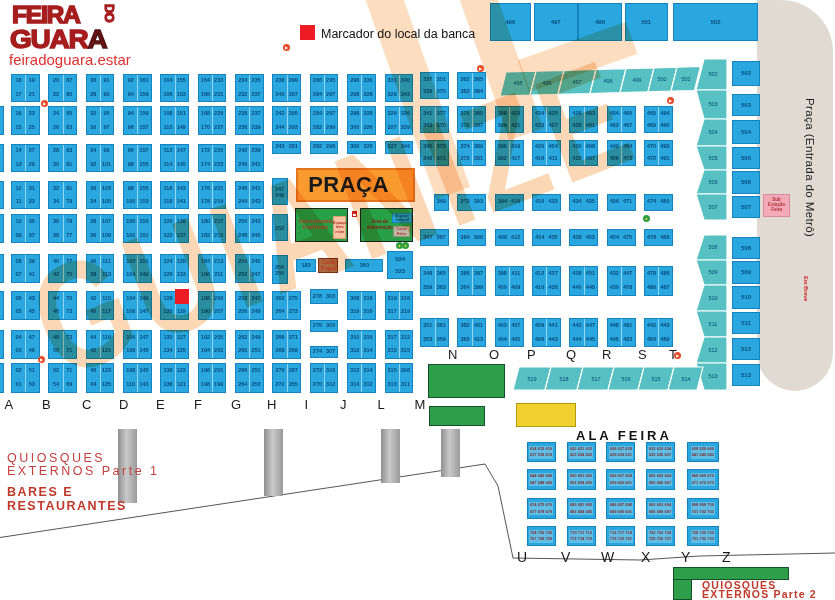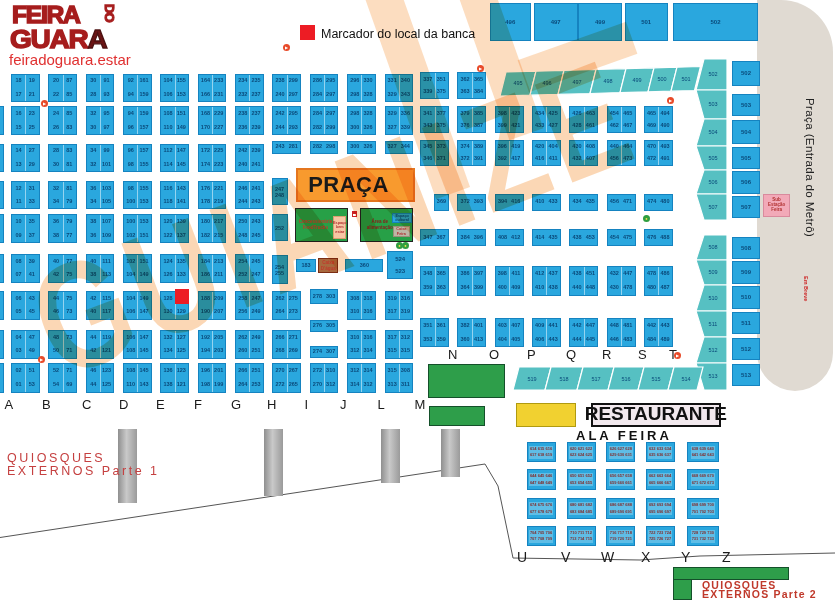--- a/index.html
+++ b/index.html
@@ -895,21 +895,20 @@
 <div class="bx" style="left:345.3px;top:259.2px;width:38.2px;height:13.2px;">360</div>
 
 <div class="b2" style="left:387.3px;top:251.4px;width:25.8px;height:28px;font-size:6px;">524<br><br>523</div>
 
 <div class="bx" style="left:427.5px;top:364px;width:77.5px;height:34px;background:#2e9e4a;border:1px solid #14502a;"></div>
 
 <div class="bx" style="left:429px;top:406px;width:56px;height:20px;background:#2e9e4a;border:1px solid #14502a;"></div>
 
 <div class="bx" style="left:516px;top:403px;width:60px;height:23.5px;background:#f1d130;border:1px solid #b09a10;"></div>
 
-<div class="bx" style="left:590.5px;top:402.5px;width:130.5px;height:24px;background:#f2e9ee;border:2px solid #111;color:#111;font-size:19px;">RESTAURANTE</div>
 
 <div style="position:absolute;left:576px;top:428px;font-size:13px;font-weight:bold;letter-spacing:3px;color:#111">ALA FEIRA</div>
 
 <div class="bx" style="left:526.5px;top:441.9px;width:29px;height:20.5px;font-size:4px;flex-direction:column;color:#803030;line-height:1.6">
       <span style="background:rgba(255,255,255,.25);padding:0 1px">614 615 616</span>
       <span style="background:rgba(255,255,255,.25);padding:0 1px">617 618 619</span>
     </div>
 
 <div class="bx" style="left:566.5px;top:441.9px;width:29px;height:20.5px;font-size:4px;flex-direction:column;color:#803030;line-height:1.6">
       <span style="background:rgba(255,255,255,.25);padding:0 1px">620 621 622</span>
@@ -1013,20 +1012,21 @@
 <div class="ltr" style="left:681px;top:549px;font-size:14px">Y</div>
 <div class="ltr" style="left:722px;top:549px;font-size:14px">Z</div>
 
 <div style="position:absolute;left:117.5px;top:429px;width:19px;height:74px;background:linear-gradient(90deg,#8f8f8f,#c9c9c9 45%,#9a9a9a)"></div>
 <div style="position:absolute;left:263.5px;top:429px;width:19px;height:67px;background:linear-gradient(90deg,#8f8f8f,#c9c9c9 45%,#9a9a9a)"></div>
 <div style="position:absolute;left:381px;top:429px;width:19px;height:54px;background:linear-gradient(90deg,#8f8f8f,#c9c9c9 45%,#9a9a9a)"></div>
 <div style="position:absolute;left:441px;top:429px;width:19px;height:48px;background:linear-gradient(90deg,#8f8f8f,#c9c9c9 45%,#9a9a9a)"></div>
 
 <div style="position:absolute;left:7px;top:452px;font-size:12.5px;color:#c54040;letter-spacing:2.5px;line-height:1.05">QUIOSQUES<br>EXTERNOS Parte 1</div>
 
+<div style="position:absolute;left:7px;top:486px;font-size:12.5px;font-weight:bold;color:#c0392b;letter-spacing:1.5px;line-height:1.1">BARES E<br>RESTAURANTES</div>
 
 <div style="position:absolute;left:673px;top:567px;width:116px;height:13px;background:#2e9e4a;border:1px solid #14502a"></div>
 
 <div style="position:absolute;left:673px;top:580px;width:18.5px;height:20px;background:#2e9e4a;border:1px solid #14502a;border-top:none"></div>
 
 <div style="position:absolute;left:702px;top:581px;font-size:10.5px;font-weight:bold;color:#c0392b;letter-spacing:1.2px;line-height:.84">QUIOSQUES<br>EXTERNOS Parte 2</div>
 
 <div class="ltr" style="left:4.5px;top:397px">A</div>
 <div class="ltr" style="left:42px;top:397px">B</div>
 <div class="ltr" style="left:82px;top:397px">C</div>

